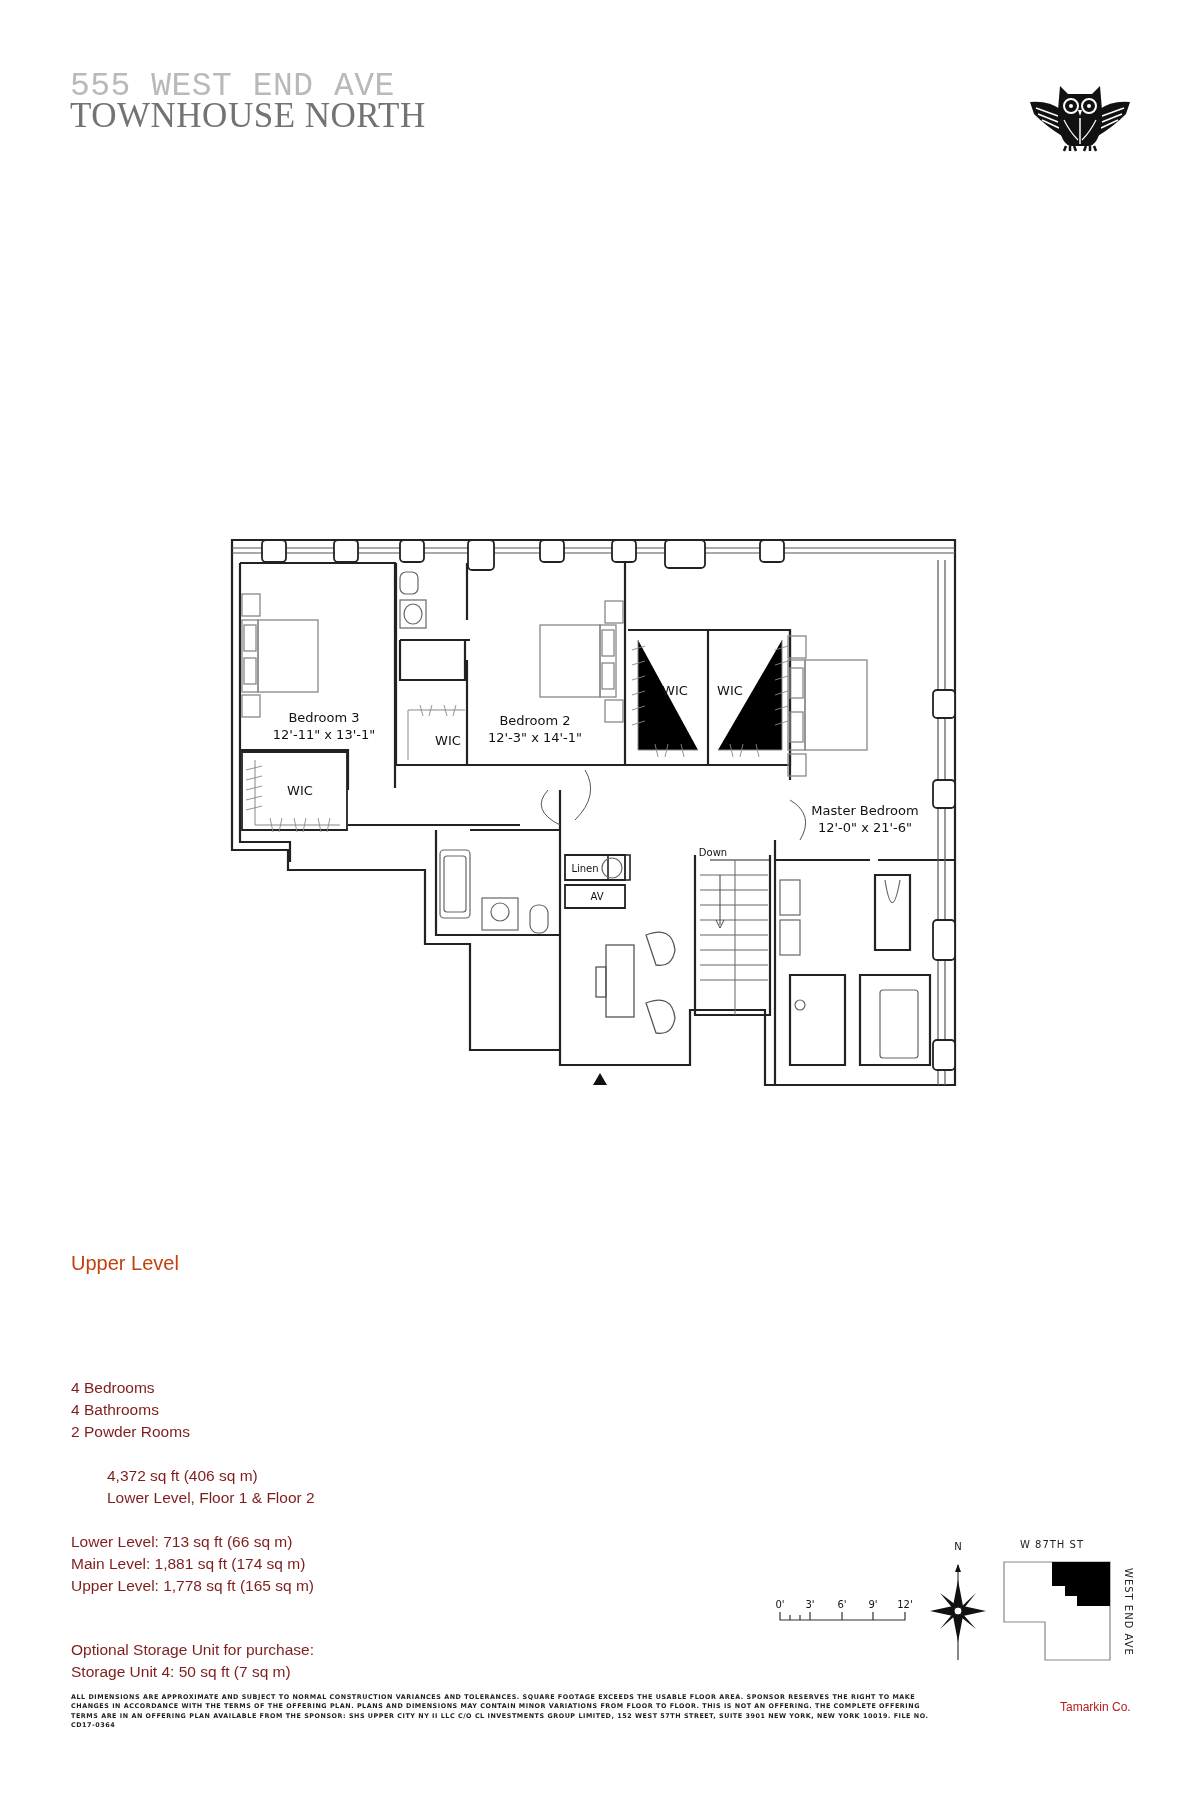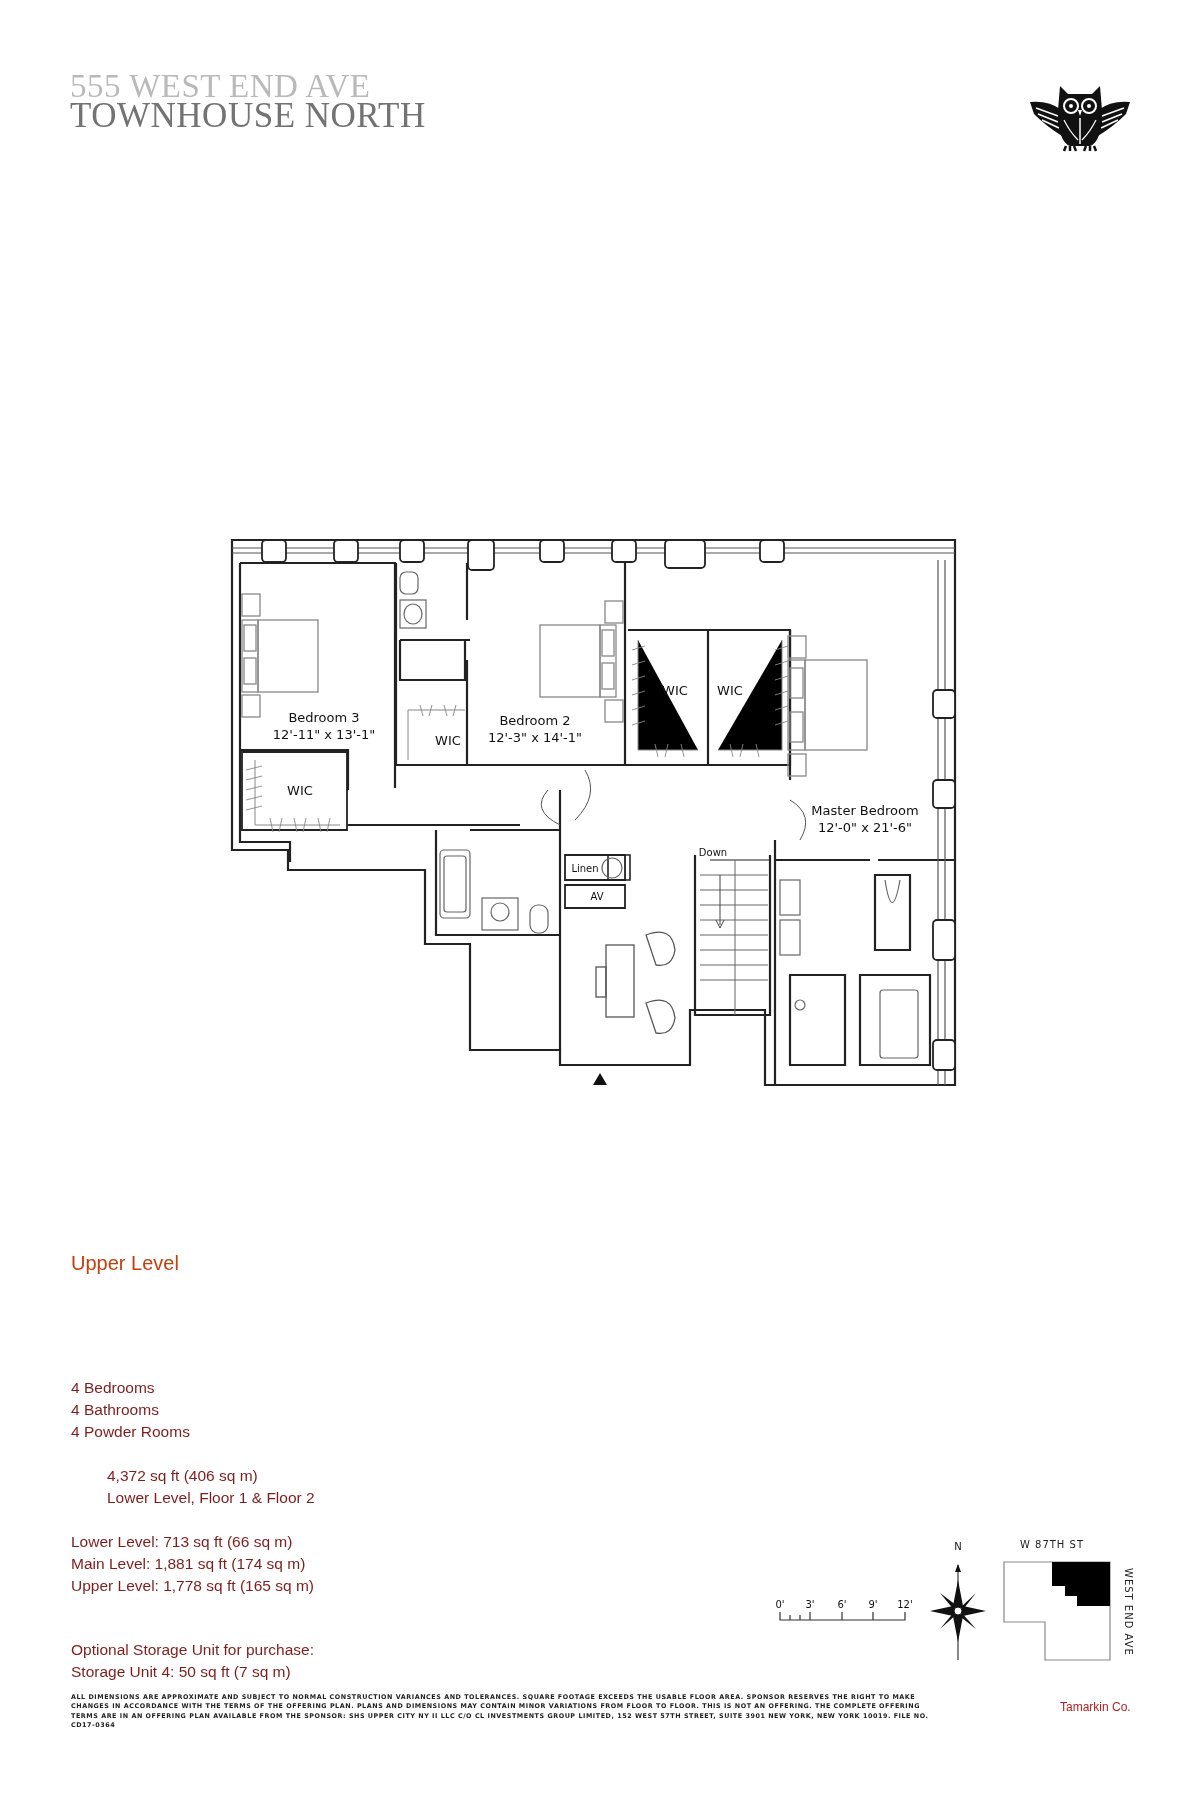--- a/index.html
+++ b/index.html
@@ -1,18 +1,18 @@
 <!DOCTYPE html>
 <html><head>
 <meta charset="utf-8">
 <style>
   html, body { margin: 0; padding: 0; background: #ffffff; }
   body { width: 1200px; height: 1800px; position: relative; overflow: hidden; font-family: "Liberation Sans", sans-serif; color: #111; }
   .abs { position: absolute; }
-  .title-sub { left: 70px; top: 68px; font-family: Liberation Serif, serif; font-size: 33px; color: #b9b9b9; letter-spacing: 0.5px; white-space: nowrap; }
+  .title-sub { left: 70px; top: 68px; font-family: Liberation Mono, monospace; font-size: 33px; color: #b9b9b9; letter-spacing: 0.5px; white-space: nowrap; }
   .title-main { left: 70px; top: 96px; font-family: "Liberation Serif", serif; font-size: 35px; color: #737373; letter-spacing: 0.5px; white-space: nowrap; }
   .logo { left: 1028px; top: 80px; width: 104px; height: 72px; }
   .plan { left: 0; top: 0; width: 1200px; height: 1800px; }
   .room-label { font-family: "DejaVu Sans", sans-serif; font-size: 13px; fill: #111; }
   .small-label { font-family: "DejaVu Sans", sans-serif; font-size: 10px; fill: #111; }
   .info-h { left: 71px; top: 1252px; font-size: 20px; color: #c2410c; }
   .info { left: 71px; font-size: 15.5px; line-height: 22px; color: #7f1d1d; }
   .info div { white-space: nowrap; }
   .disclaimer { left: 71px; top: 1693px; width: 860px; font-family: "DejaVu Sans", sans-serif; font-size: 6.4px; line-height: 9.3px; letter-spacing: 0.55px; font-weight: bold; color: #222; text-transform: uppercase; }
   .brand { left: 1060px; top: 1700px; font-size: 12px; font-weight: normal; color: #b91c1c; }
@@ -193,21 +193,21 @@
   <text class="room-label" x="730" y="695" text-anchor="middle">WIC</text>
   <text class="small-label" x="585" y="872" text-anchor="middle">Linen</text>
   <text class="small-label" x="597" y="900" text-anchor="middle">AV</text>
   <text class="small-label" x="713" y="856" text-anchor="middle">Down</text>
 </svg>
 
 <div class="abs info-h">Upper Level</div>
 <div class="abs info" style="top:1377px;">
   <div>4 Bedrooms</div>
   <div>4 Bathrooms</div>
-  <div>4 Powder Rooms</div>
+  <div>2 Powder Rooms</div>
 </div>
 <div class="abs info" style="top:1465px;margin-left:36px;">
   <div>4,372 sq ft (406 sq m)</div>
   <div>Lower Level, Floor 1 &amp; Floor 2</div>
 </div>
 <div class="abs info" style="top:1531px;">
   <div>Lower Level: 713 sq ft (66 sq m)</div>
   <div>Main Level: 1,881 sq ft (174 sq m)</div>
   <div>Upper Level: 1,778 sq ft (165 sq m)</div>
 </div>

